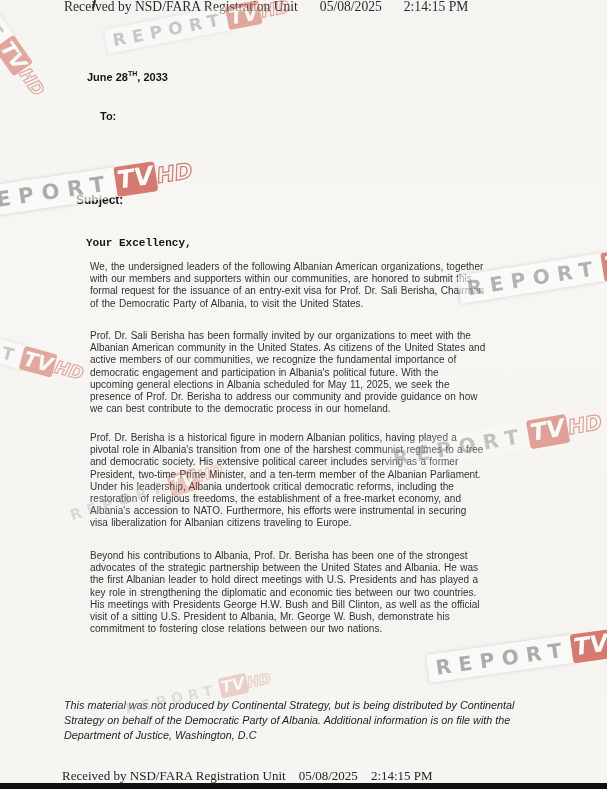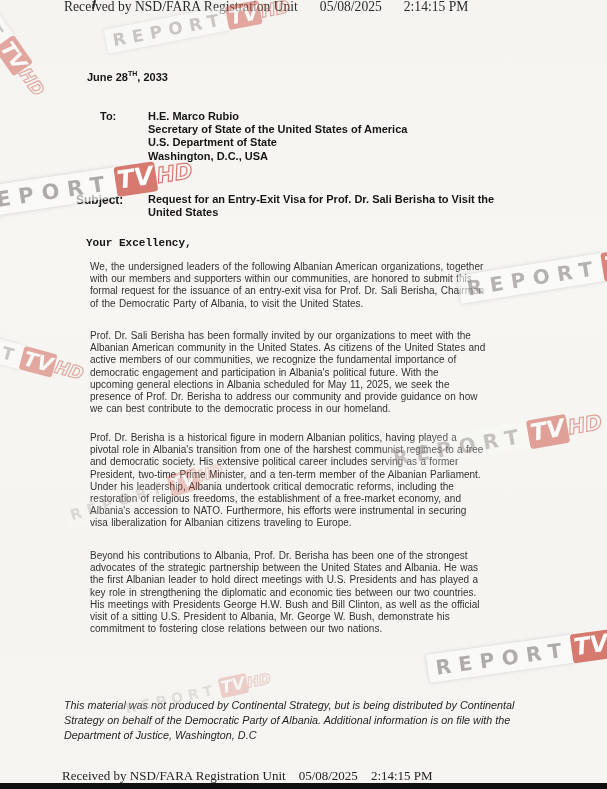--- a/index.html
+++ b/index.html
@@ -53,28 +53,22 @@
     <span>05/08/2025</span>
     <span>2:14:15 PM</span>
   </div>
   <div class="mark1"></div>
 
   <div class="block b date-line">
     <span>June 28</span><sup>TH</sup><span>, 2033</span>
   </div>
 
   <div class="block b to-label">To:</div>
-  <div class="block b to-value pre">H.E. Marco Rubio
-Secretary of State of the United States of America
-U.S. Department of State
-Washington, D.C., USA</div>
 
   <div class="block b subject-label">Subject:</div>
-  <div class="block b subject-value pre">Request for an Entry-Exit Visa for Prof. Dr. Sali Berisha to Visit the
-United States</div>
 
   <div class="block b salutation">Your Excellency,</div>
 
   <div class="block para pre p1">We, the undersigned leaders of the following Albanian American organizations, together
 with our members and supporters within our communities, are honored to submit this
 formal request for the issuance of an entry-exit visa for Prof. Dr. Sali Berisha, Chairman
 of the Democratic Party of Albania, to visit the United States.</div>
   <div class="block para pre p2">Prof. Dr. Sali Berisha has been formally invited by our organizations to meet with the
 Albanian American community in the United States. As citizens of the United States and
 active members of our communities, we recognize the fundamental importance of

